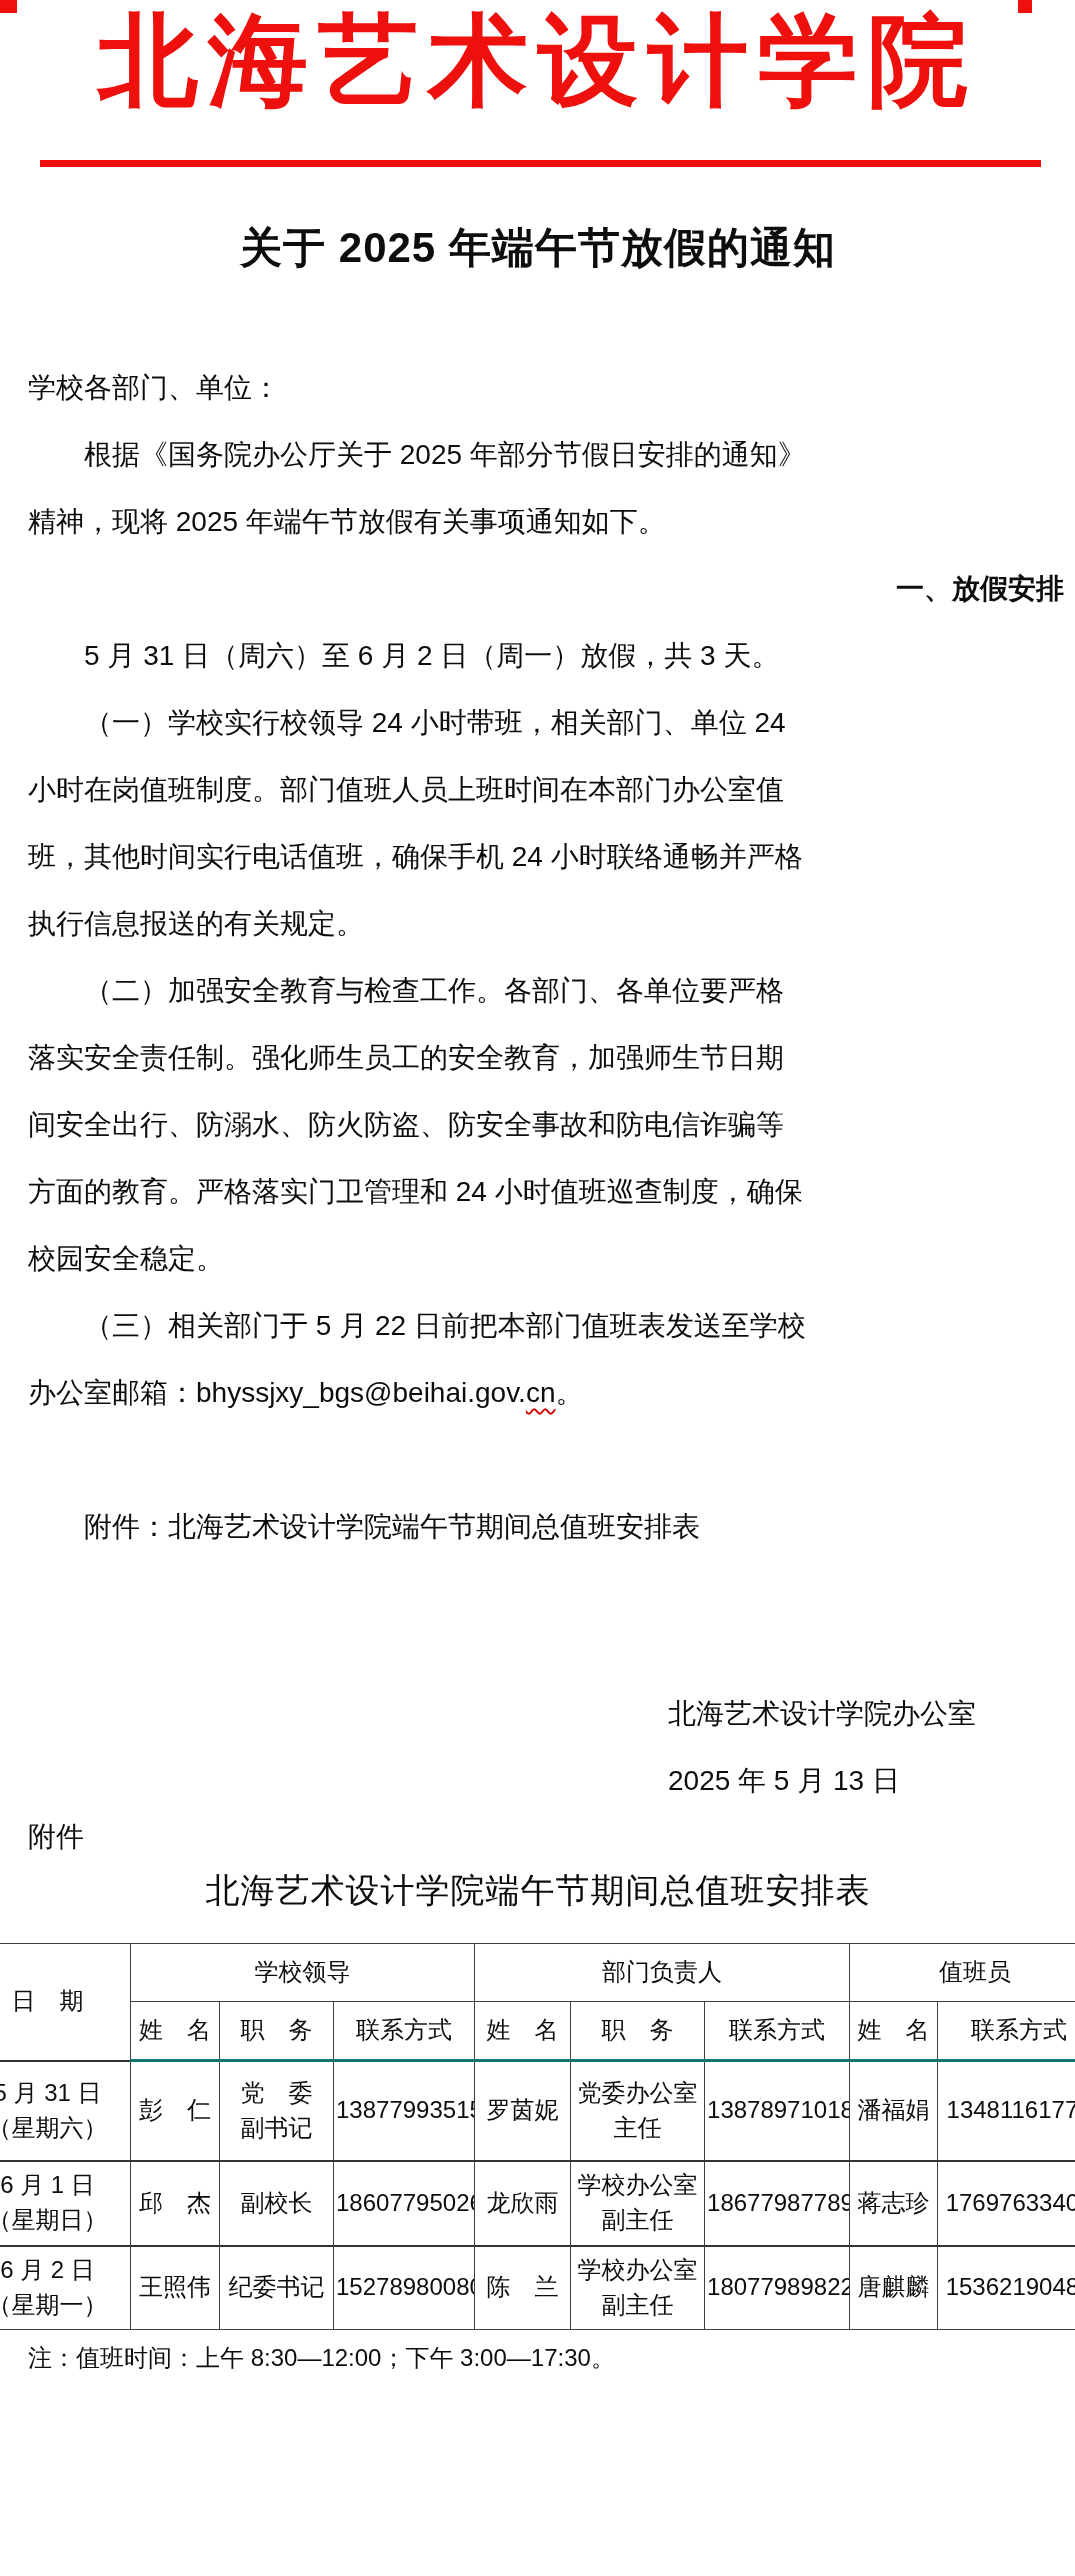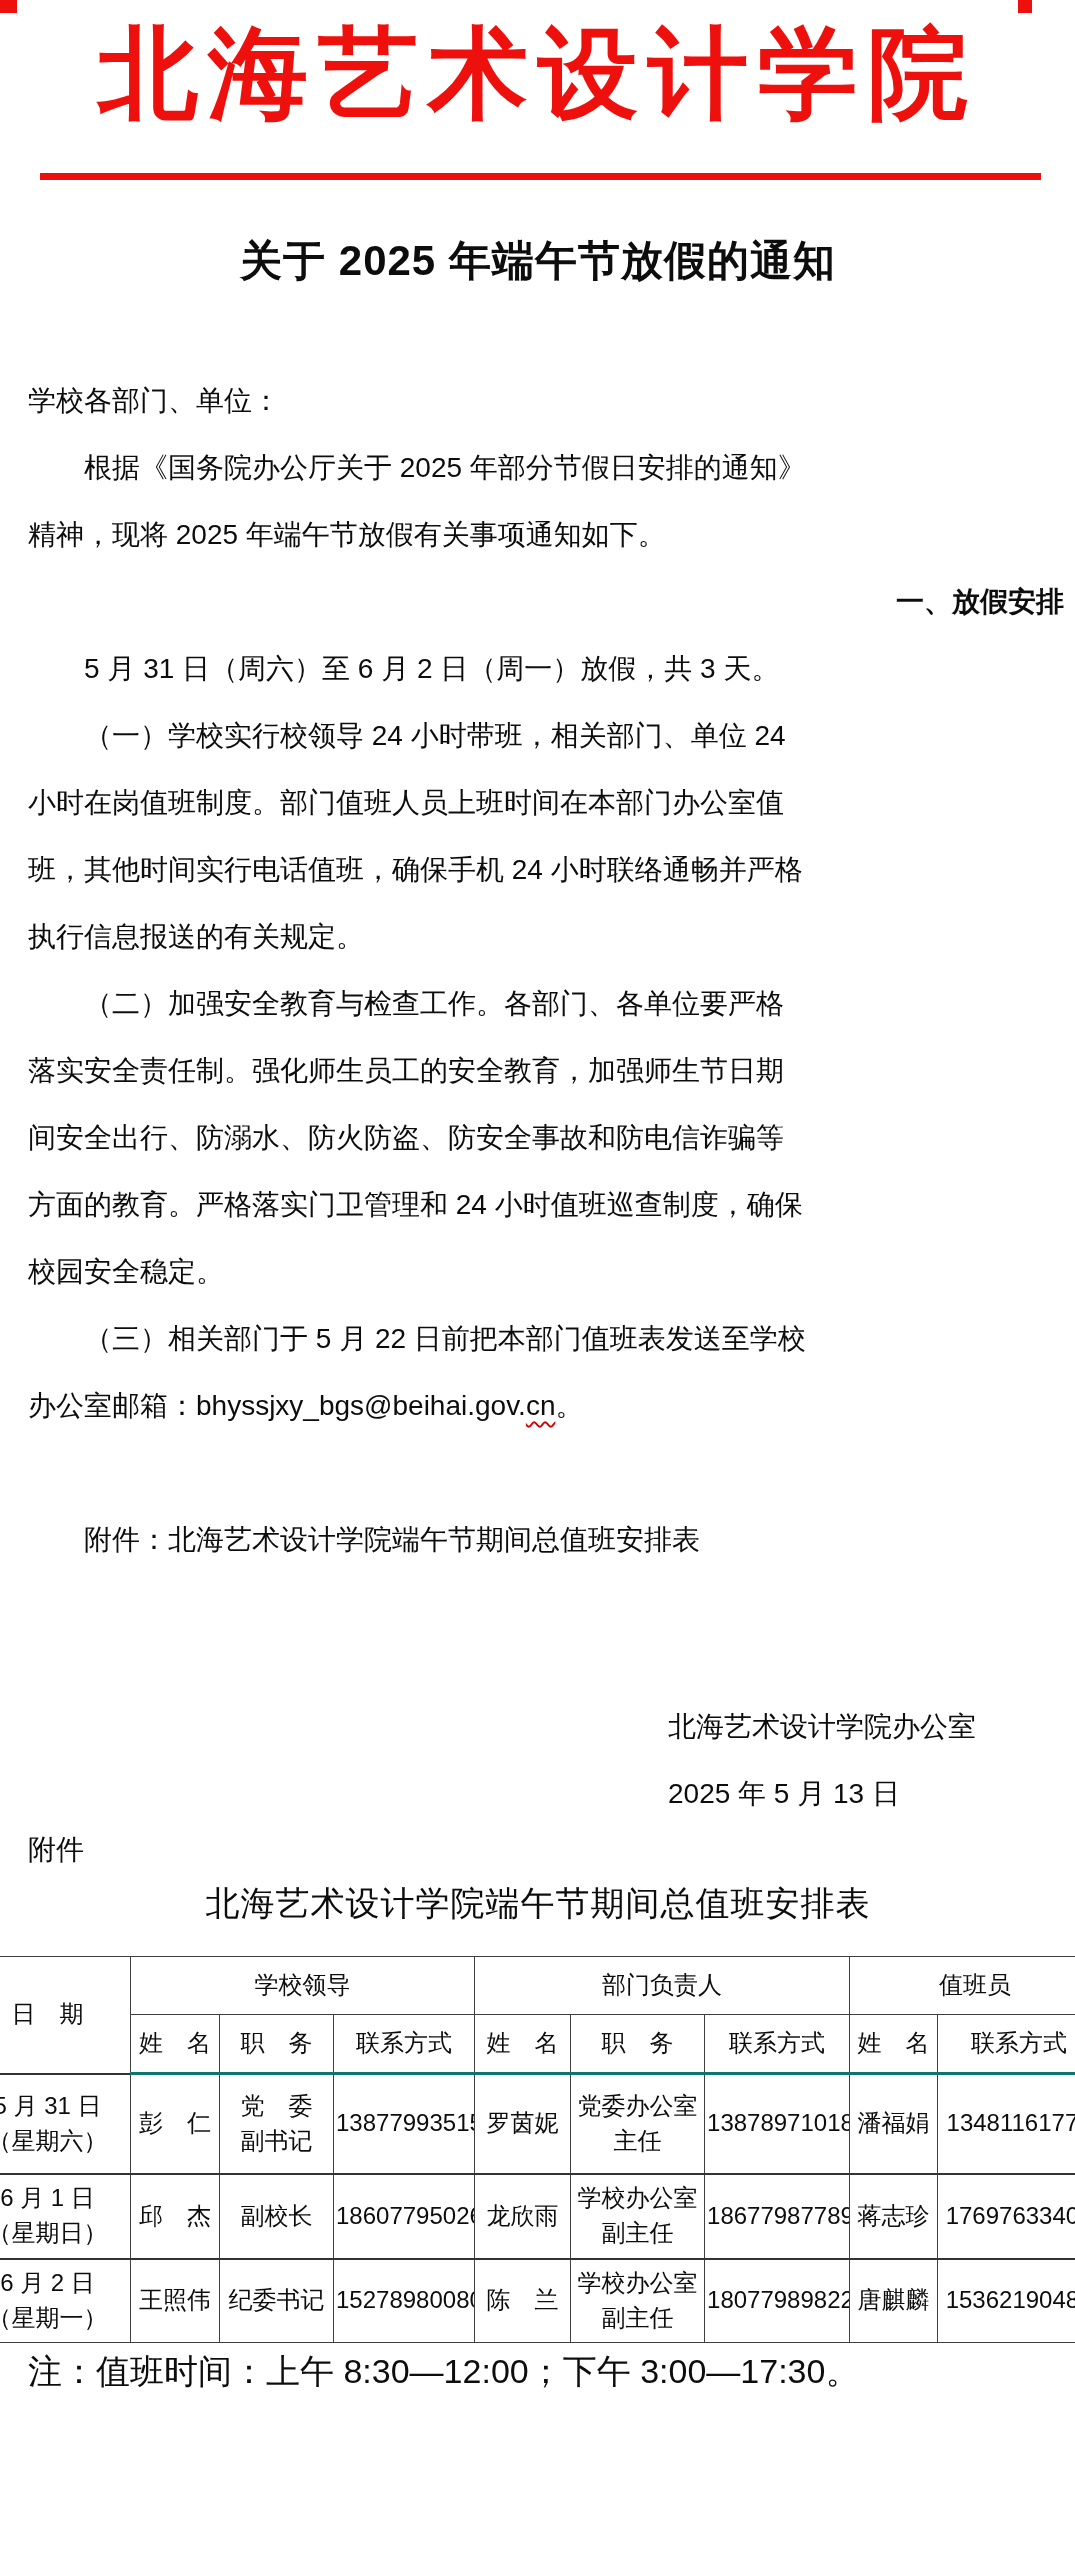--- a/index.html
+++ b/index.html
@@ -12,21 +12,21 @@
     background: #ffffff;
     overflow: hidden;
     font-family: "Liberation Sans", "DejaVu Sans", sans-serif;
     color: #0d0d0d;
   }
   
   .corner-mark { position: absolute; top: 0; background: #ed100c; }
   .corner-mark.left  { left: 0;  width: 17px; height: 13px; }
   .corner-mark.right { left: 1018px; width: 14px; height: 13px; }
   .school-name {
-    padding-top: 18px;
+    padding-top: 5px;
     text-align: center;
     font-size: 100px;
     line-height: 110px;
     font-weight: bold;
     letter-spacing: 10px;
     color: #ed100c;
     white-space: nowrap;
   }
   .red-rule {
     margin-top: 45px;
@@ -95,21 +95,21 @@
     line-height: 1.45;
     padding: 0 2px;
     overflow: hidden;
   }
   .roster thead tr.sub-row th { border-bottom: 3px solid #0f766e; }
   .roster tbody td { border-top: 2px solid #333; }
   .roster .tel { letter-spacing: 0; }
   .note {
     margin-top: 8px;
     padding-left: 28px;
-    font-size: 34px;
+    font-size: 24px;
     line-height: 40px;
     white-space: nowrap;
   }
 </style>
 </head>
 <body>
 
 <div class="page">
 
   <div class="corner-mark left"></div>

